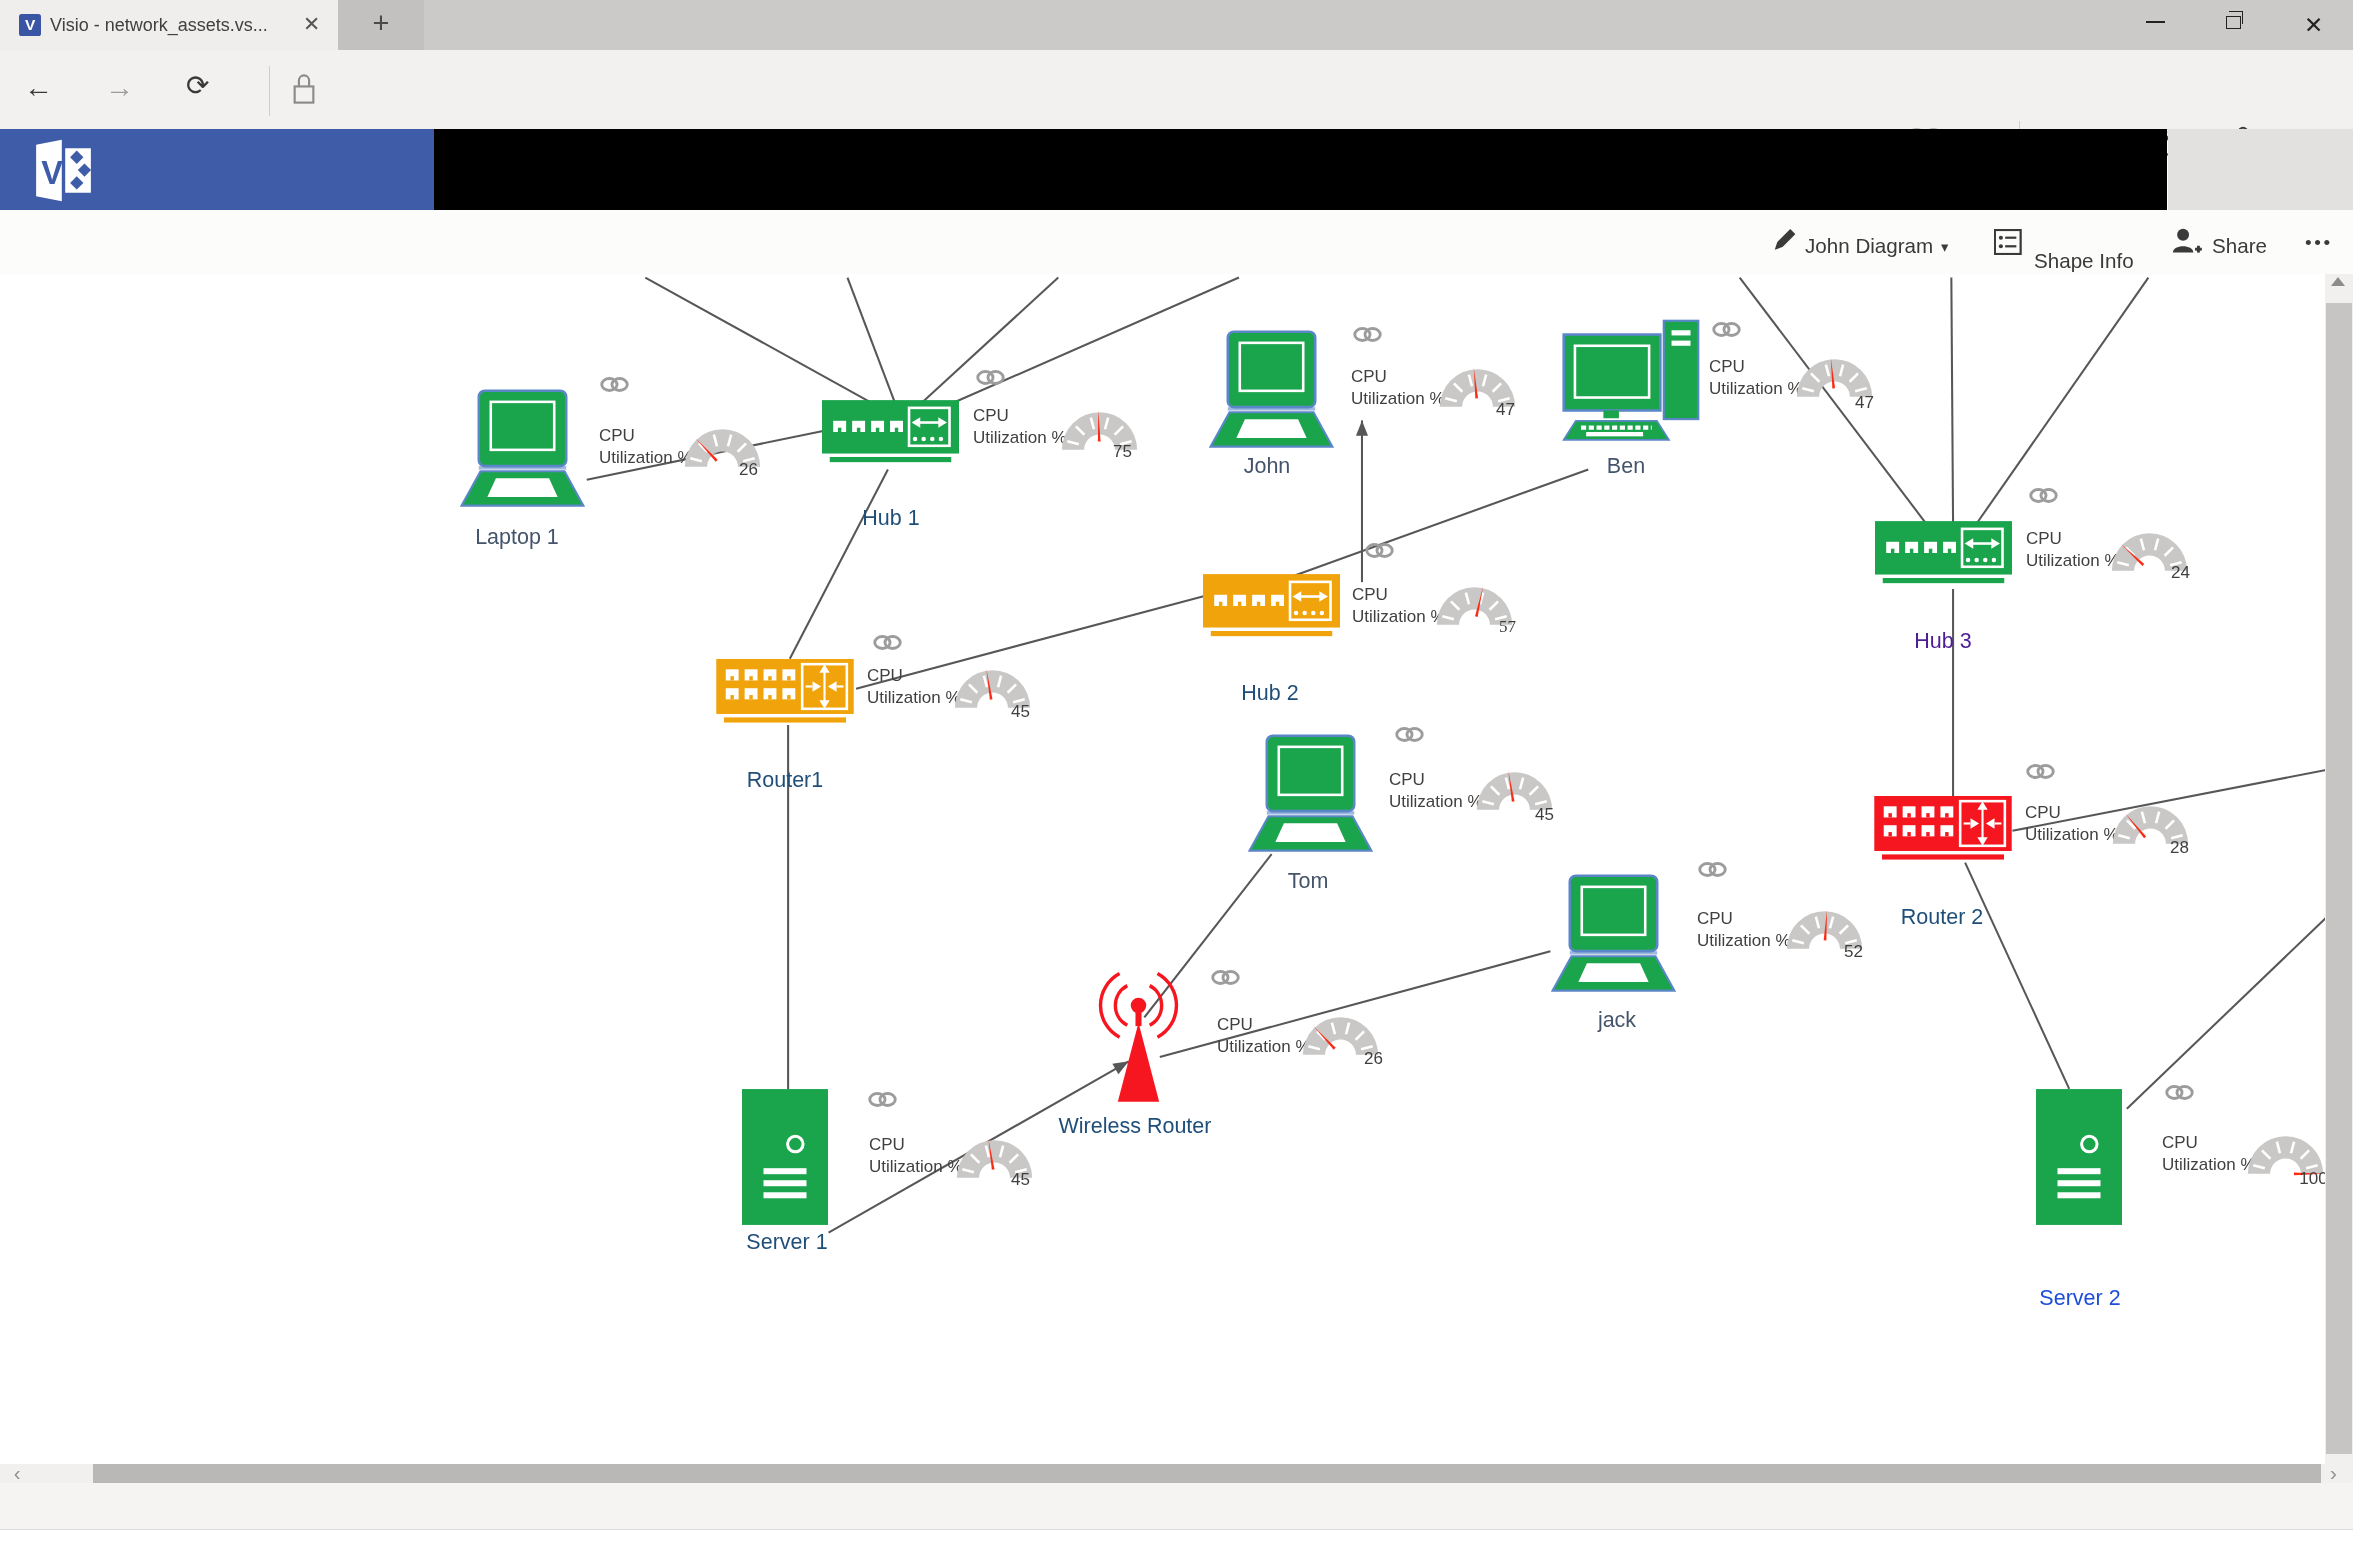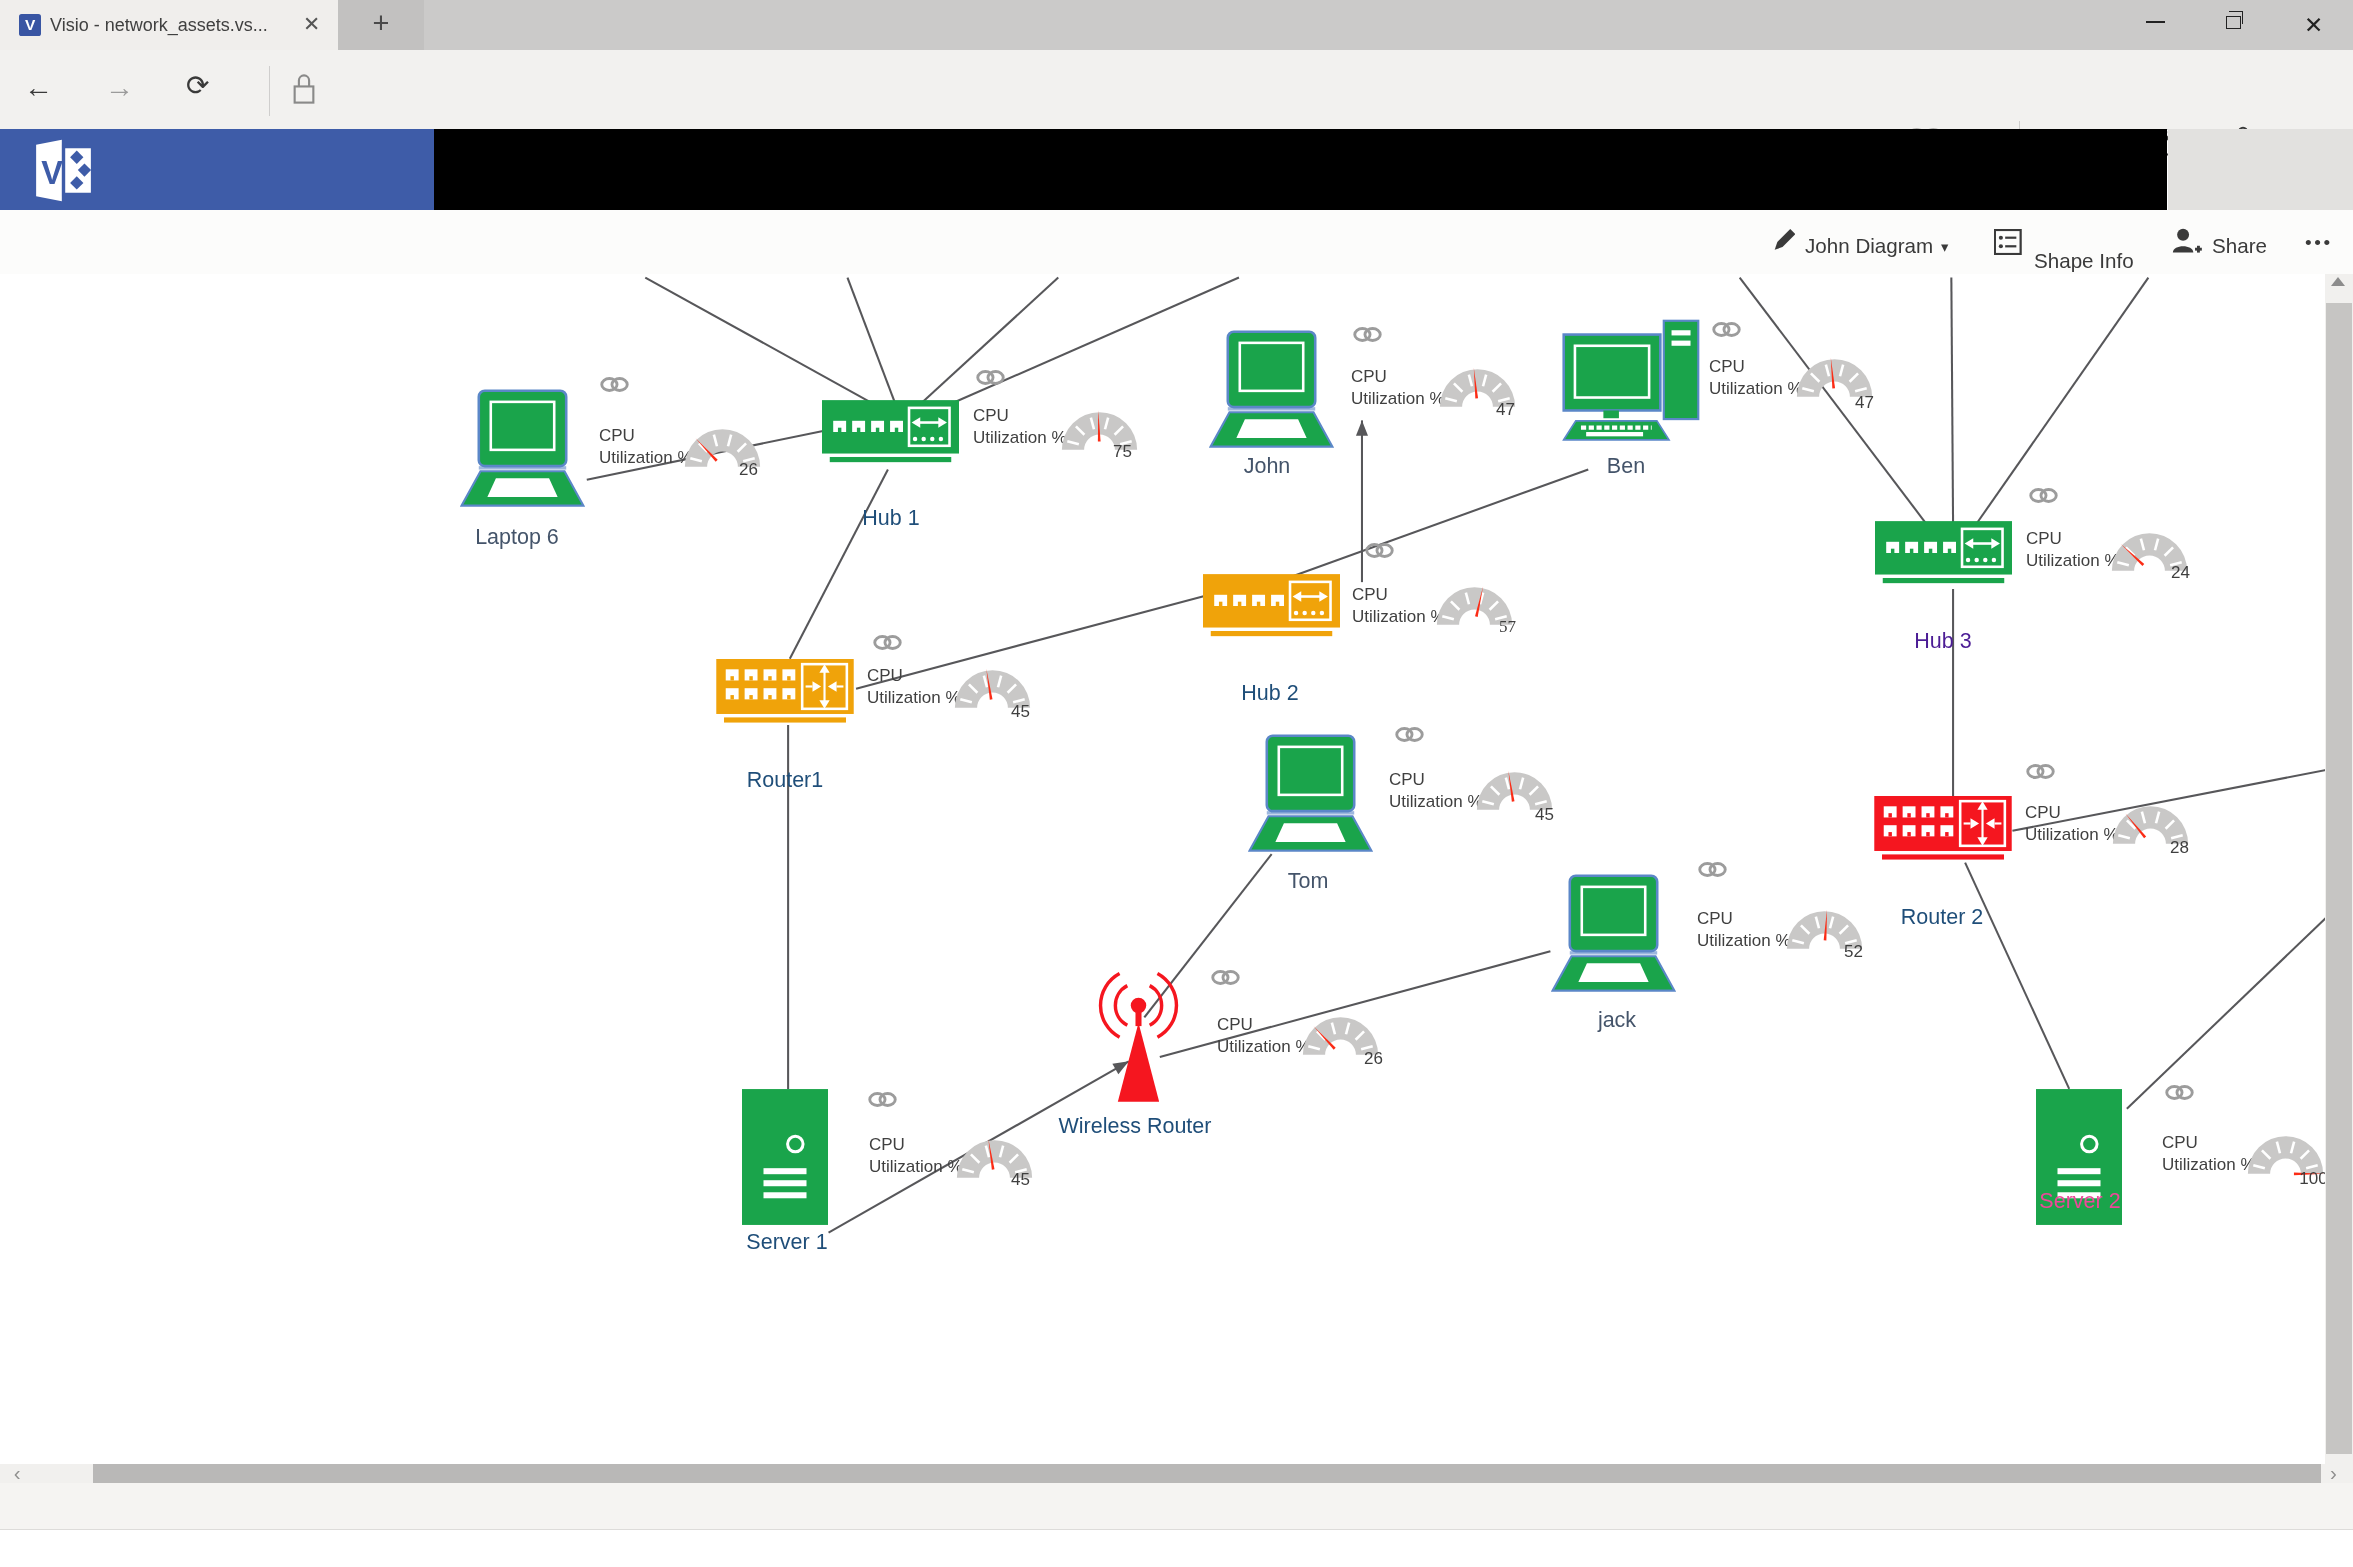--- a/index.html
+++ b/index.html
@@ -190,21 +190,21 @@
     <path d="M 4 56 A 44 44 0 0 1 92 56 L 66 56 A 18 18 0 0 0 30 56 Z" fill="#c9c8c7"></path>
     <line x1="72.1481456572267" y1="49.52952387243698" x2="85.67110722527366" y2="45.90605724100169" stroke="#fff" stroke-width="3"></line>
           <line x1="65.67766952966369" y1="38.32233047033631" x2="75.57716446627535" y2="28.422835533724648" stroke="#fff" stroke-width="3"></line>
           <line x1="54.47047612756302" y1="31.851854342773294" x2="58.09394275899831" y2="18.328892774726334" stroke="#fff" stroke-width="3"></line>
           <line x1="41.52952387243698" y1="31.851854342773294" x2="37.90605724100169" y2="18.328892774726334" stroke="#fff" stroke-width="3"></line>
           <line x1="30.322330470336315" y1="38.32233047033631" x2="20.422835533724648" y2="28.422835533724644" stroke="#fff" stroke-width="3"></line>
           <line x1="23.851854342773294" y1="49.529523872436975" x2="10.328892774726341" y2="45.906057241001676" stroke="#fff" stroke-width="3"></line>
     <polygon points="16.510833127280335,22.46744313861506 40.080584458725454,49.894030995442314 42.403343946702016,47.712814650251694" fill="#fb2c16"></polygon>
         </svg></div>
       <div class="gauge-val" style="position: absolute; left: 710px; top: 186px;">26</div>
-      <div class="node-label" style="position: absolute; left: 371px; top: 251px; color: rgb(68, 84, 106);">Laptop 6</div>
+      <div class="node-label" style="position: absolute; left: 371px; top: 251px; color: rgb(68, 84, 106);">Laptop 1</div>
       <div style="position: absolute; left: 822px; top: 126px;"><svg width="137" height="64" viewBox="0 0 159 74">
    <rect x="0" y="0" width="159" height="62" fill="#1aa44b"></rect>
    <rect x="13" y="24" width="15" height="13" fill="#fff"></rect>
           <rect x="18.5" y="32" width="4" height="5" fill="#1aa44b"></rect>
           <rect x="35" y="24" width="15" height="13" fill="#fff"></rect>
           <rect x="40.5" y="32" width="4" height="5" fill="#1aa44b"></rect>
           <rect x="57" y="24" width="15" height="13" fill="#fff"></rect>
           <rect x="62.5" y="32" width="4" height="5" fill="#1aa44b"></rect>
           <rect x="79" y="24" width="15" height="13" fill="#fff"></rect>
           <rect x="84.5" y="32" width="4" height="5" fill="#1aa44b"></rect>
@@ -601,21 +601,21 @@
     <path d="M 4 56 A 44 44 0 0 1 92 56 L 66 56 A 18 18 0 0 0 30 56 Z" fill="#c9c8c7"></path>
     <line x1="72.1481456572267" y1="49.52952387243698" x2="85.67110722527366" y2="45.90605724100169" stroke="#fff" stroke-width="3"></line>
           <line x1="65.67766952966369" y1="38.32233047033631" x2="75.57716446627535" y2="28.422835533724648" stroke="#fff" stroke-width="3"></line>
           <line x1="54.47047612756302" y1="31.851854342773294" x2="58.09394275899831" y2="18.328892774726334" stroke="#fff" stroke-width="3"></line>
           <line x1="41.52952387243698" y1="31.851854342773294" x2="37.90605724100169" y2="18.328892774726334" stroke="#fff" stroke-width="3"></line>
           <line x1="30.322330470336315" y1="38.32233047033631" x2="20.422835533724648" y2="28.422835533724644" stroke="#fff" stroke-width="3"></line>
           <line x1="23.851854342773294" y1="49.529523872436975" x2="10.328892774726341" y2="45.906057241001676" stroke="#fff" stroke-width="3"></line>
     <polygon points="94,56 57.87227283375627,54.40681793385754 57.87227283375627,57.59318206614246" fill="#fb2c16"></polygon>
         </svg></div>
       <div class="gauge-val" style="position: absolute; left: 2275px; top: 895px;">100</div>
-      <div class="node-label" style="position: absolute; left: 1934px; top: 915px; color: #ec4899;">Server 2</div>
+      <div class="node-label" style="position: absolute; left: 1934px; top: 1012px; color: #1d4ed8;">Server 2</div>
     </div>
 
   <div id="vscroll" class="abs"></div>
   <div id="vup" class="abs"></div>
   <div id="vthumb" class="abs"></div>
   <div id="hscroll" class="abs"></div>
   <span class="abs harrow" style="left:13.8px;">‹</span>
   <div id="hthumb" class="abs"></div>
   <span class="abs harrow" style="left:2330px;">›</span>
 

